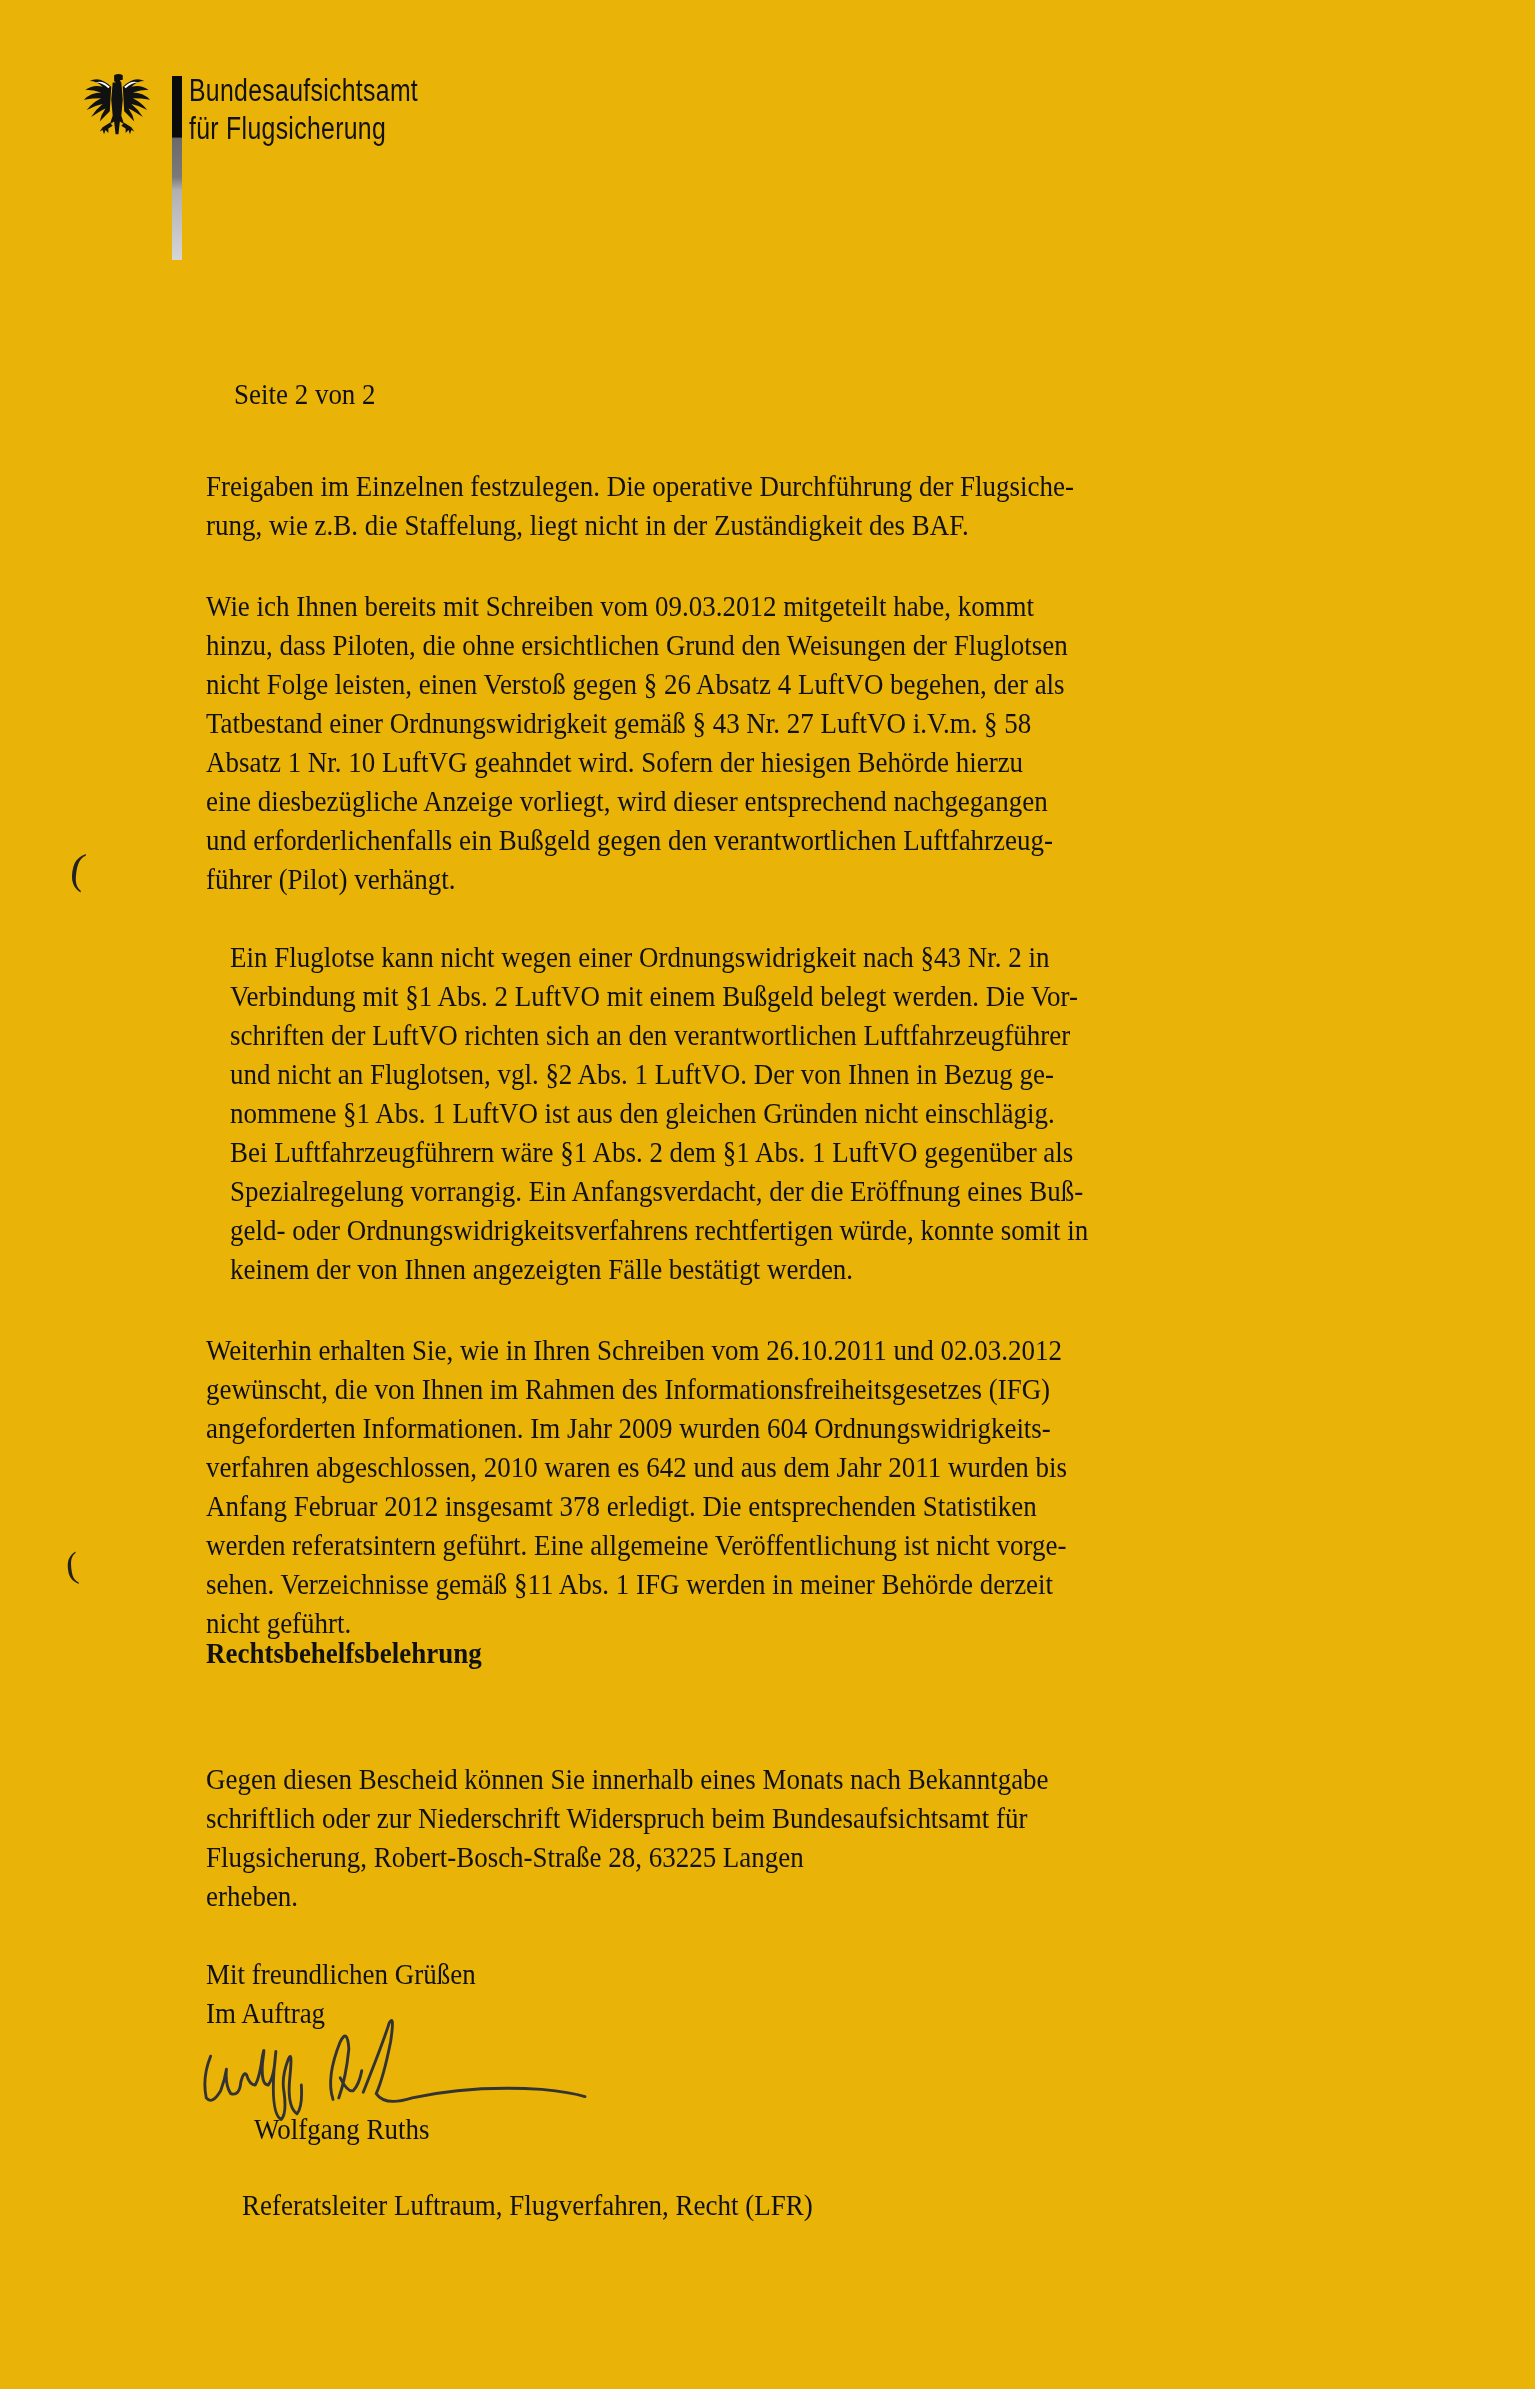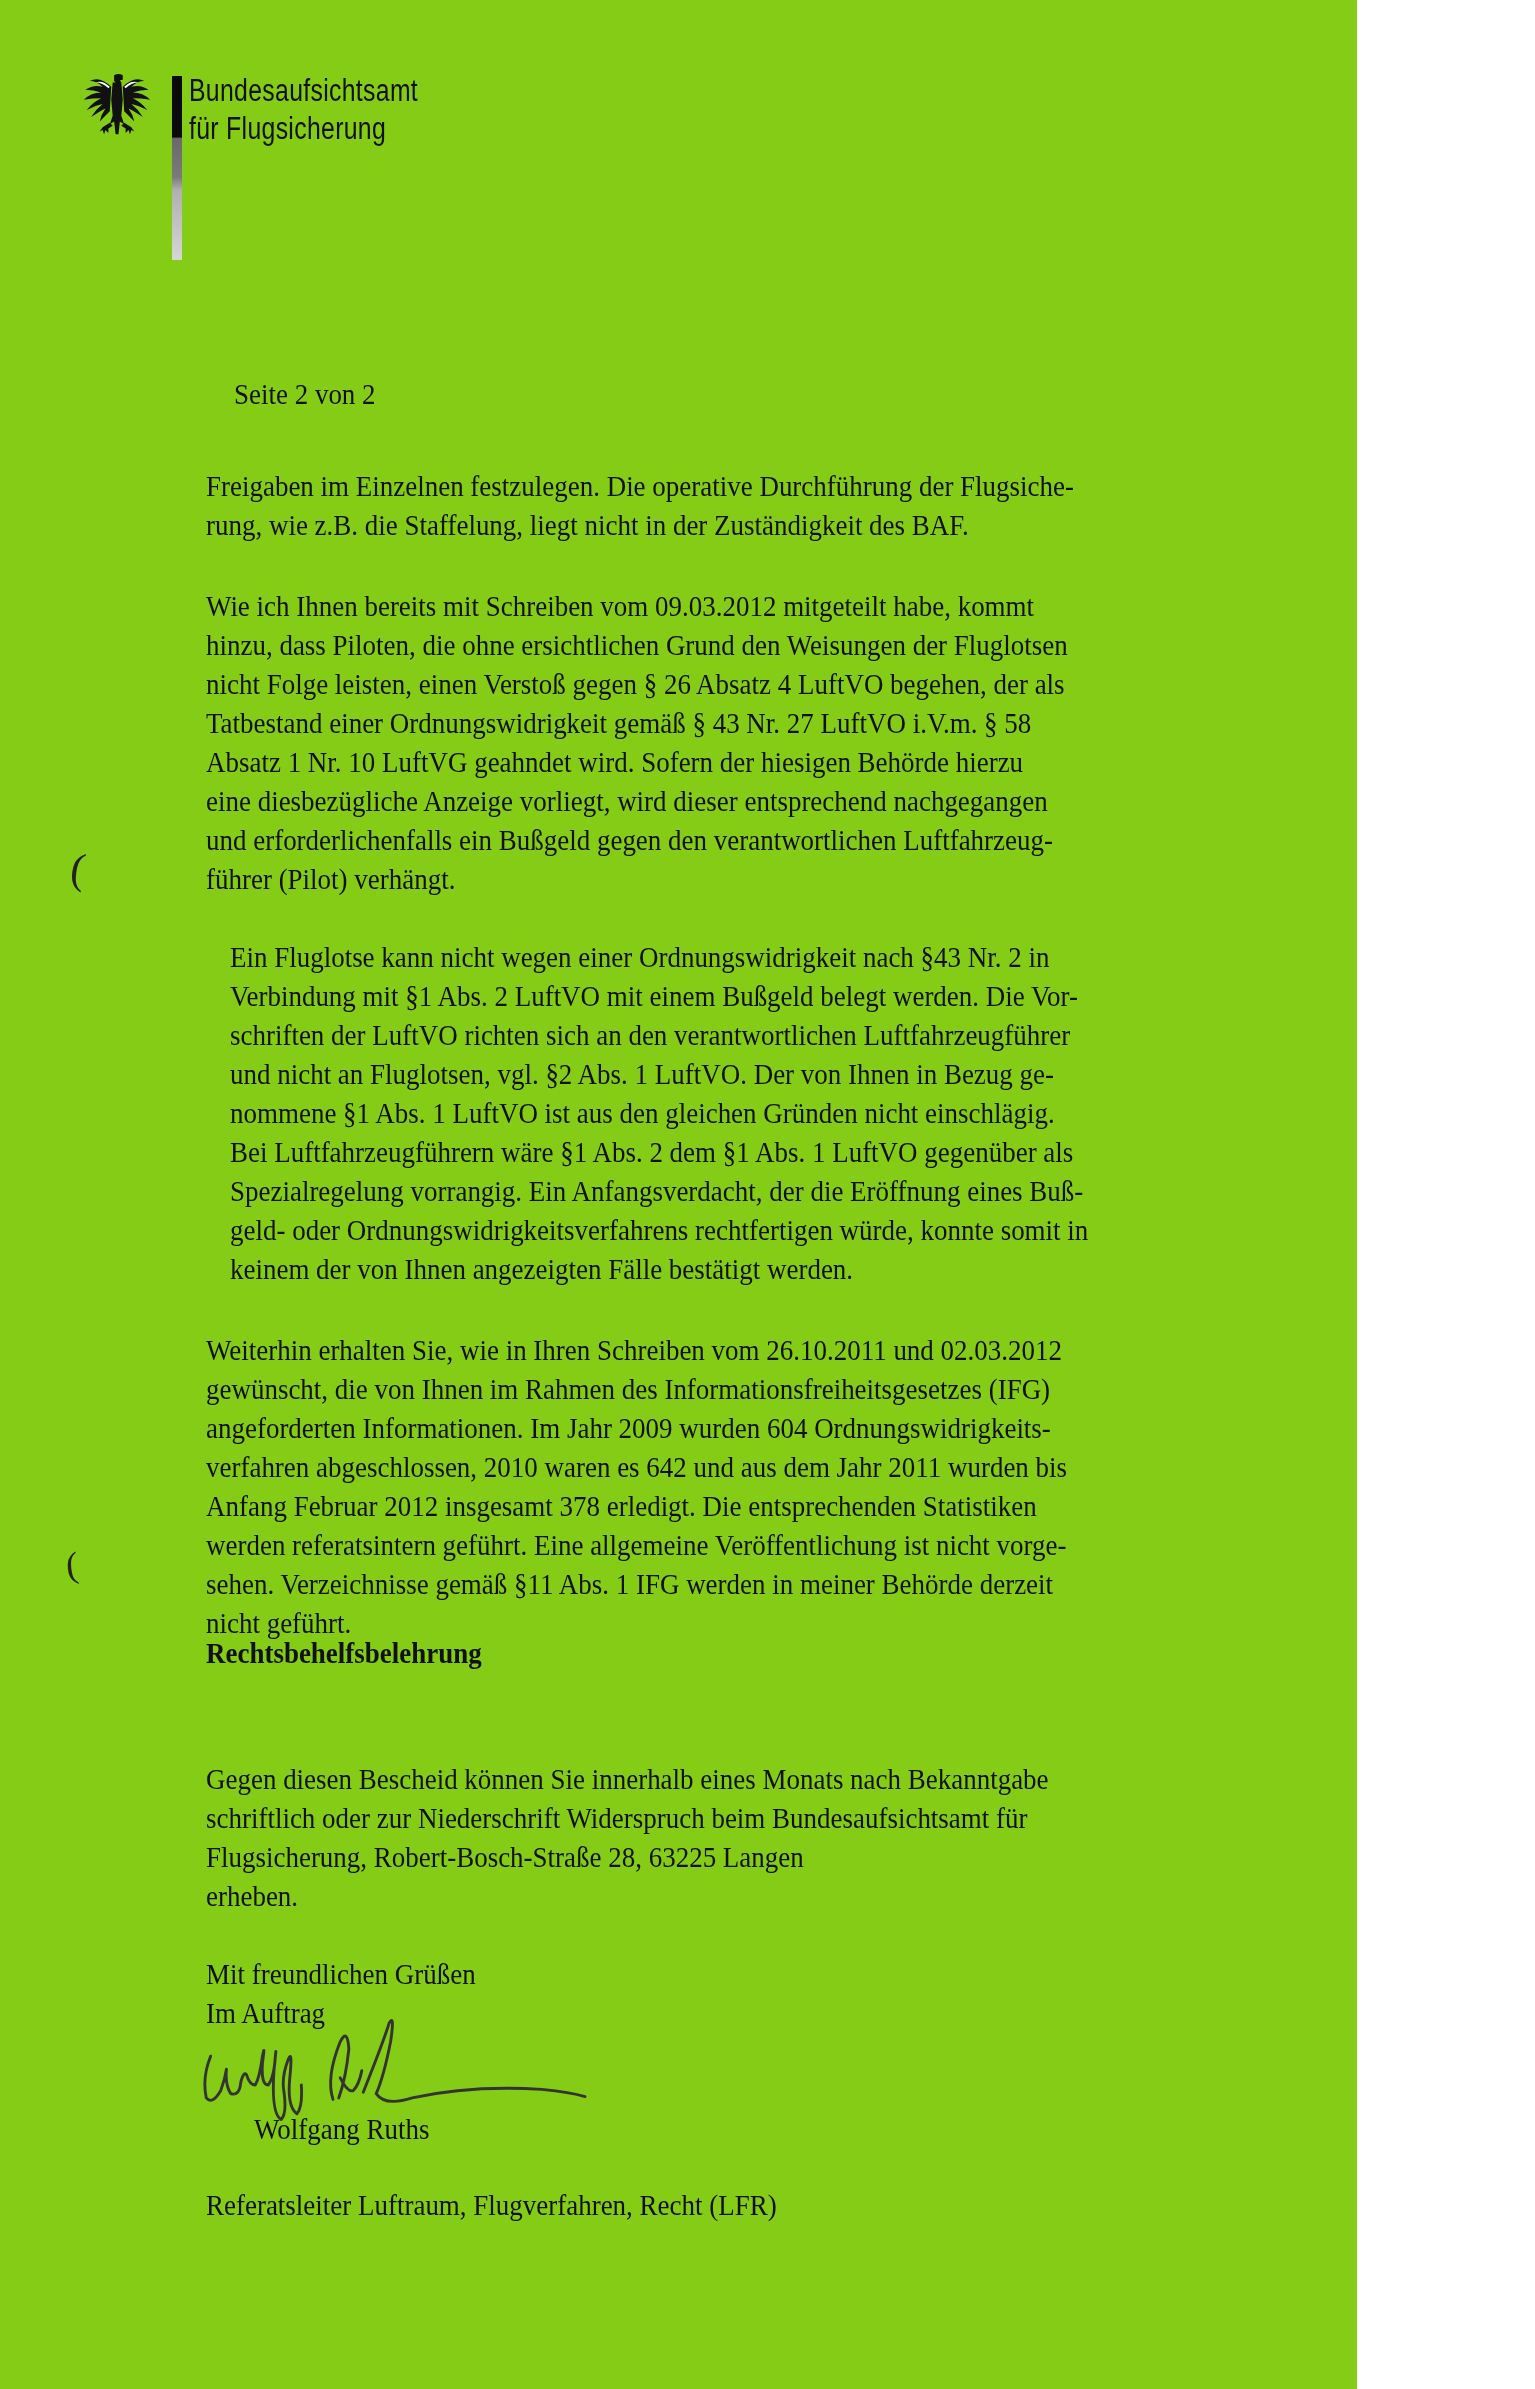--- a/index.html
+++ b/index.html
@@ -10,23 +10,23 @@
   body {
     width: 1535px;
     height: 2389px;
     position: relative;
     overflow: hidden;
     color: #111111;
   }
   .page {
     position: absolute;
     left: 0; top: 0;
-    width: 1357px;
+    width: 1535px;
     height: 2389px;
-    background: #84cc16;
+    background: #eab308;
   }
   
   .eagle {
     position: absolute;
     left: 81px;
     top: 71px;
     width: 72px;
     height: 72px;
   }
   .bar {
@@ -74,21 +74,21 @@
   .block { position: absolute; left: 0; }
   .page-number { top: 375px; margin-left: 28px; }
   .p1 { top: 467px; }
   .p2 { top: 587px; }
   .p3 { top: 938px; margin-left: 24px; }
   .p4 { top: 1331px; }
   .heading { top: 1634px; font-weight: bold; }
   .p5 { top: 1760px; }
   .closing { top: 1955px; }
   .signer { top: 2110px; margin-left: 48px; }
-  .role { top: 2186px; }
+  .role { top: 2186px; margin-left: 36px; }
 
   .signature {
     position: absolute;
     left: 196px;
     top: 2013px;
     width: 418px;
     height: 108px;
   }
   .margin-mark {
     position: absolute;

